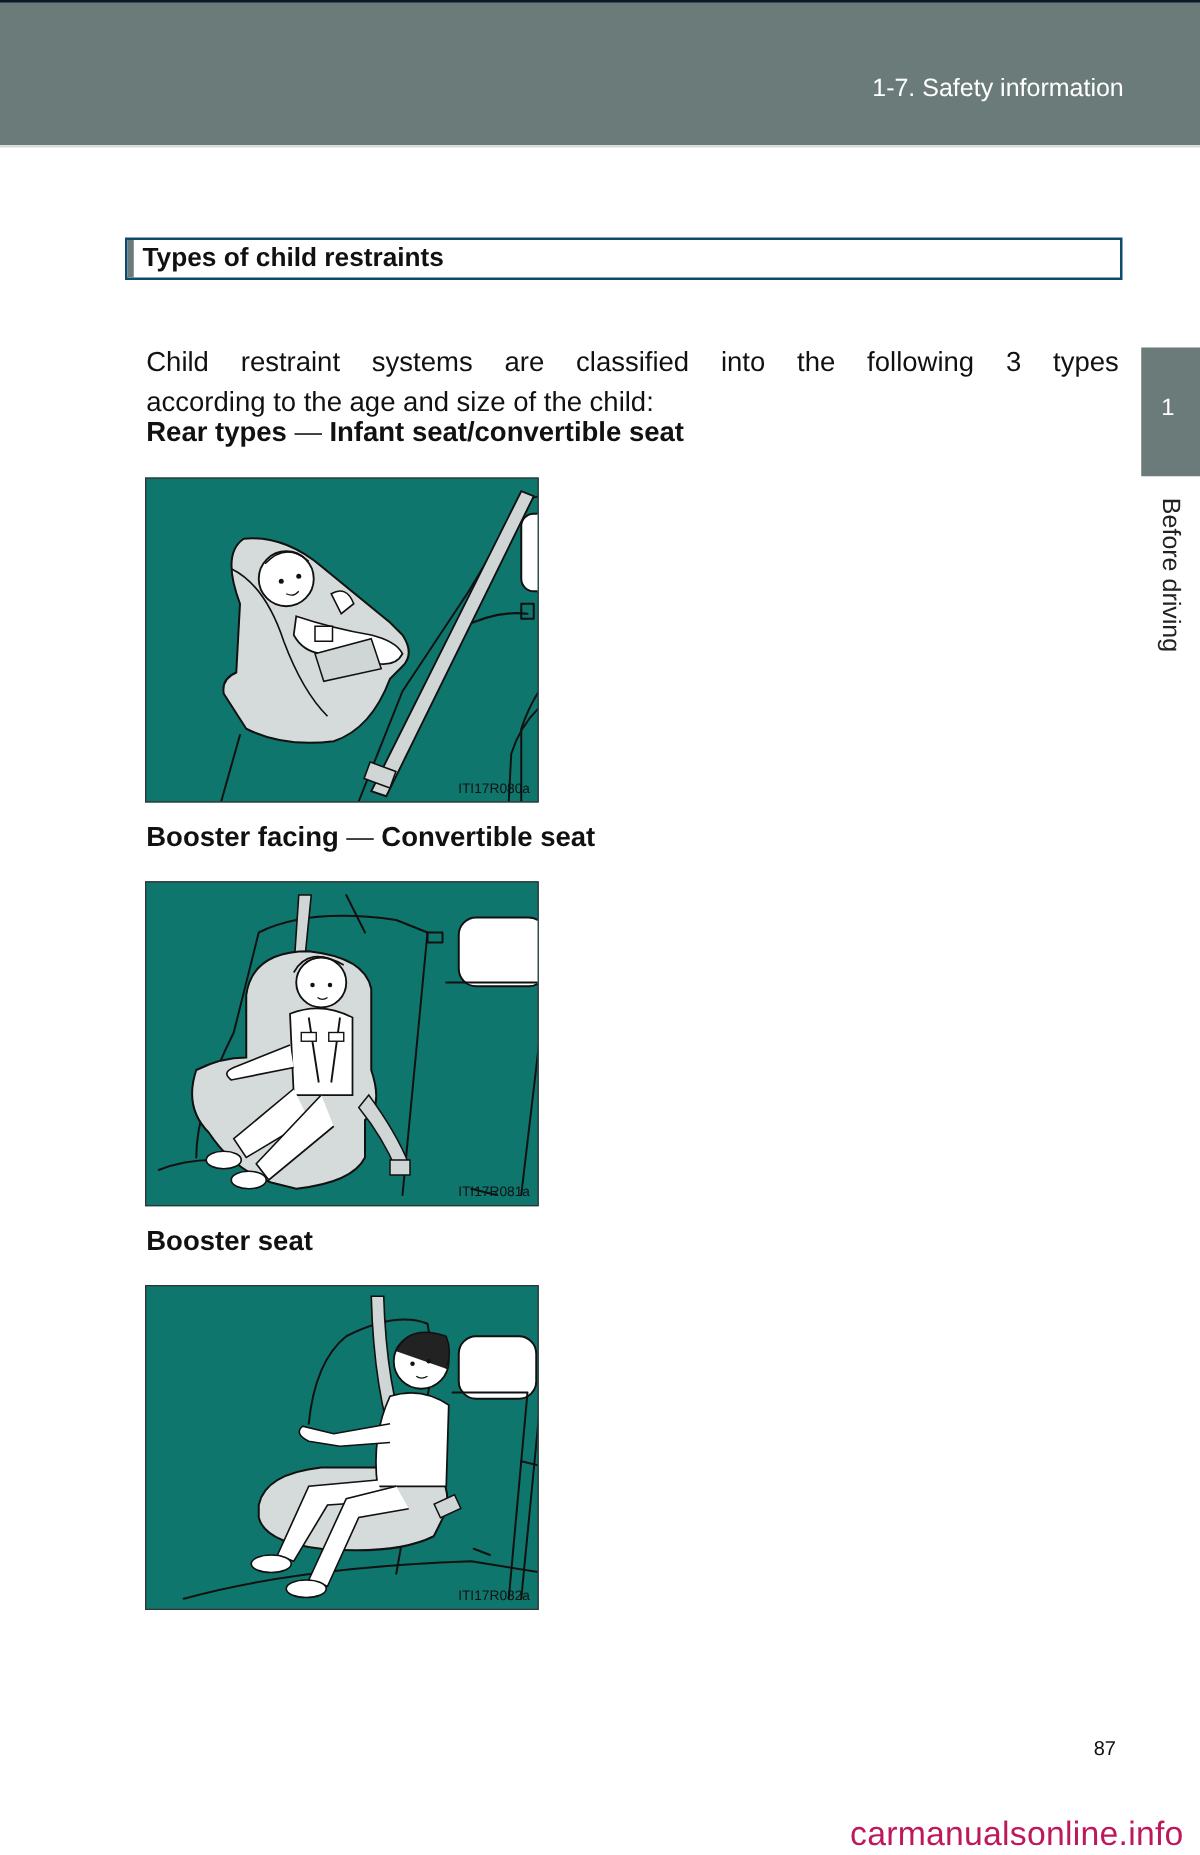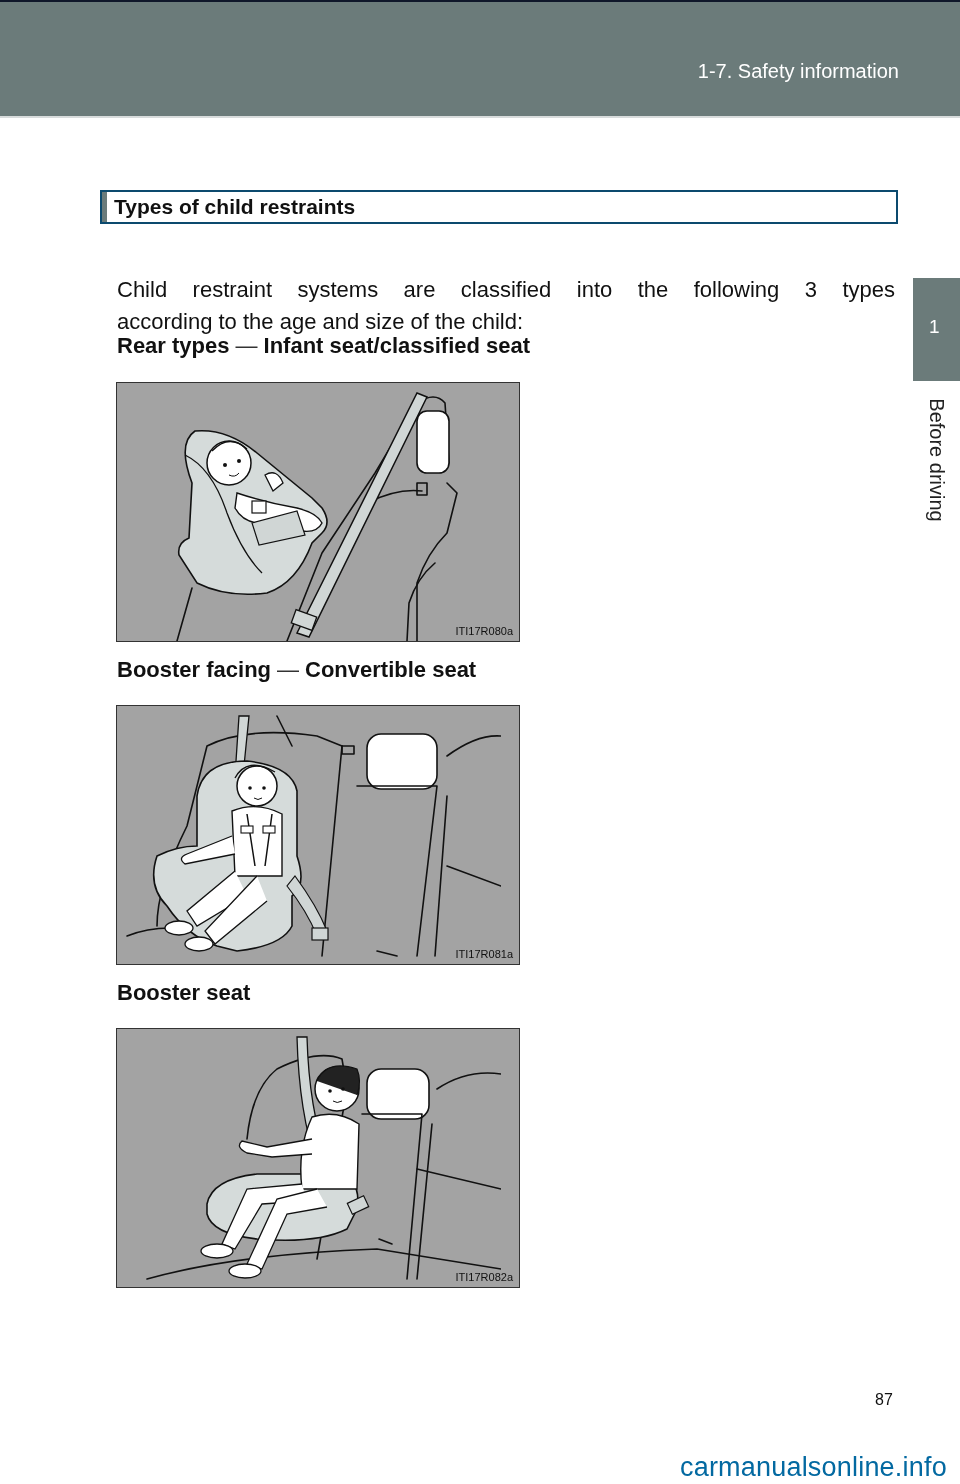--- a/index.html
+++ b/index.html
@@ -43,32 +43,32 @@
   .intro {
     position: absolute; left: 117px; top: 250px; width: 778px;
     font-size: 22px; line-height: 32px; text-align: justify; text-align-last: left; color: #111; margin-top: 24px;
   }
   .intro .l1 { display: block; text-align: justify; text-align-last: justify; }
   .caption {
     position: absolute; left: 117px; font-size: 22px; font-weight: bold; color: #111;
   }
   .caption .dash { font-weight: normal; color: #333; margin: 0 6px; }
   .figure {
-    position: absolute; left: 116px; width: 404px; height: 260px;
-    border: 1.5px solid #333; box-sizing: border-box; background: #a3a3a3; overflow: hidden;
+    position: absolute; left: 116px; width: 315px; height: 260px;
+    border: 1.5px solid #333; box-sizing: border-box; background: #0f766e; overflow: hidden;
   }
   .figure svg { position: absolute; left: 0; top: 0; }
   .fig-code {
     position: absolute; right: 6px; bottom: 4px; font-size: 11px; color: #111;
   }
   .page-num {
     position: absolute; left: 875px; top: 1391px; font-size: 16px; color: #111;
   }
   .watermark {
-    position: absolute; left: 680px; top: 1452px; font-size: 27px; color: #0369a1; letter-spacing: 0.2px; text-align: center;
+    position: absolute; left: 680px; top: 1452px; font-size: 27px; color: #be185d; letter-spacing: 0.2px; text-align: center;
   }
 </style>
 </head>
 <body>
 
 <div class="header-band">
   <div class="section-crumb">1-7. Safety information</div>
 </div>
 
 <div class="side-tab">
@@ -79,21 +79,21 @@
 <div class="heading-box">
   <span class="heading-text">Types of child restraints</span>
 </div>
 
 <div class="intro">
   <span class="l1">Child restraint systems are classified into the following 3 types</span>
   <span>according to the age and size of the child:</span>
 </div>
 
 <div class="caption" style="top:333px;">
-  <span>Rear types</span><span class="dash">—</span><span>Infant seat/classified seat</span>
+  <span>Rear types</span><span class="dash">—</span><span>Infant seat/convertible seat</span>
 </div>
 <div class="figure" style="top:382px;">
   <svg width="384" height="260" viewBox="0 0 384 260">
     <g stroke="#111" stroke-width="1.6" fill="none" stroke-linejoin="round" stroke-linecap="round">
 
       <path d="M170 258 L205 170 L258 90 L300 20 Q318 8 328 20 L332 80"></path>
       <path d="M300 258 L300 200 Q310 170 330 150 L340 110 L330 100"></path>
       <rect x="300" y="28" width="32" height="62" rx="10" fill="#fff"></rect>
       <path d="M290 258 L292 220 Q300 195 318 180"></path>
       <path d="M60 258 L75 205"></path>

